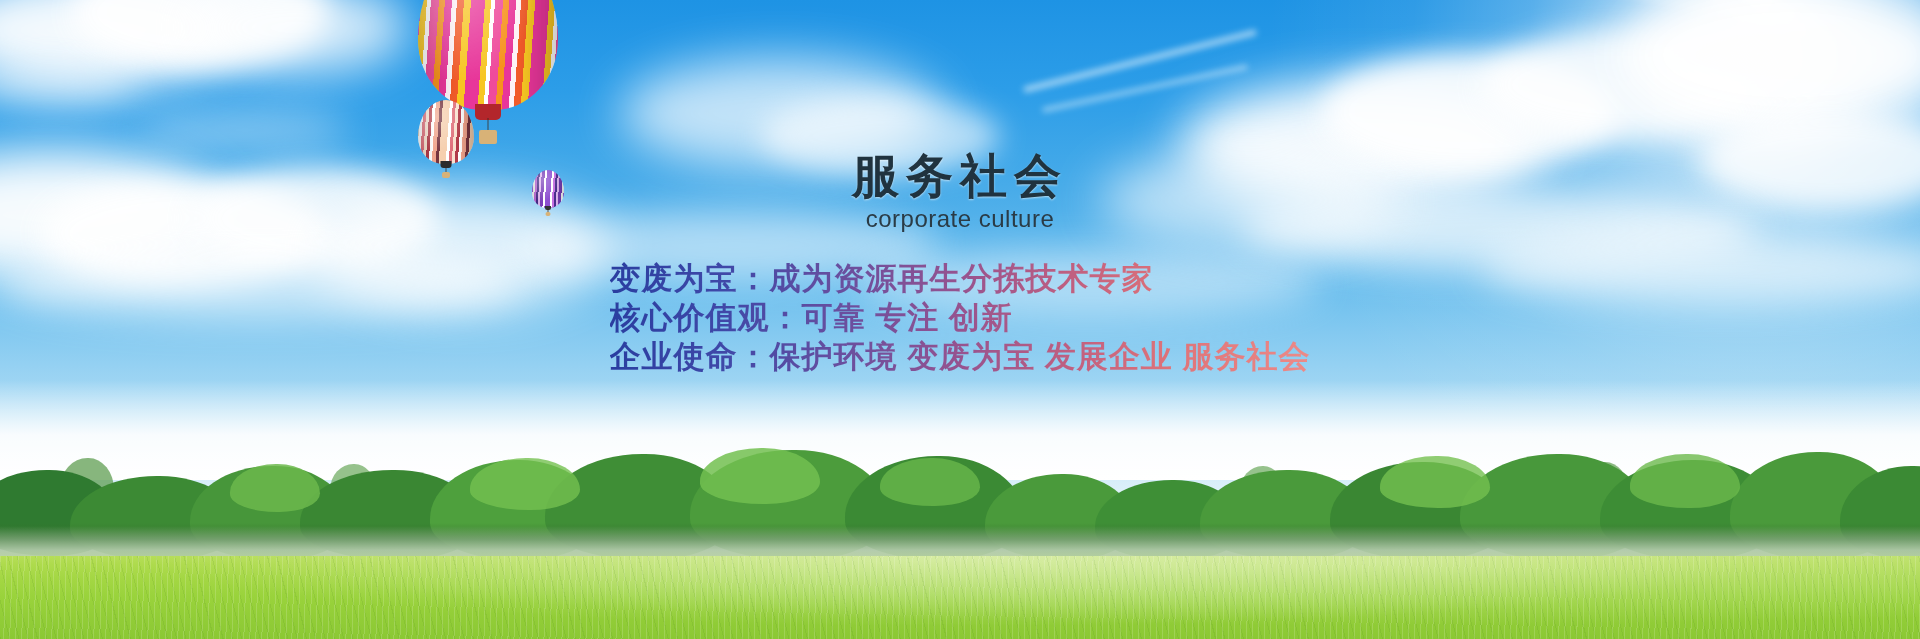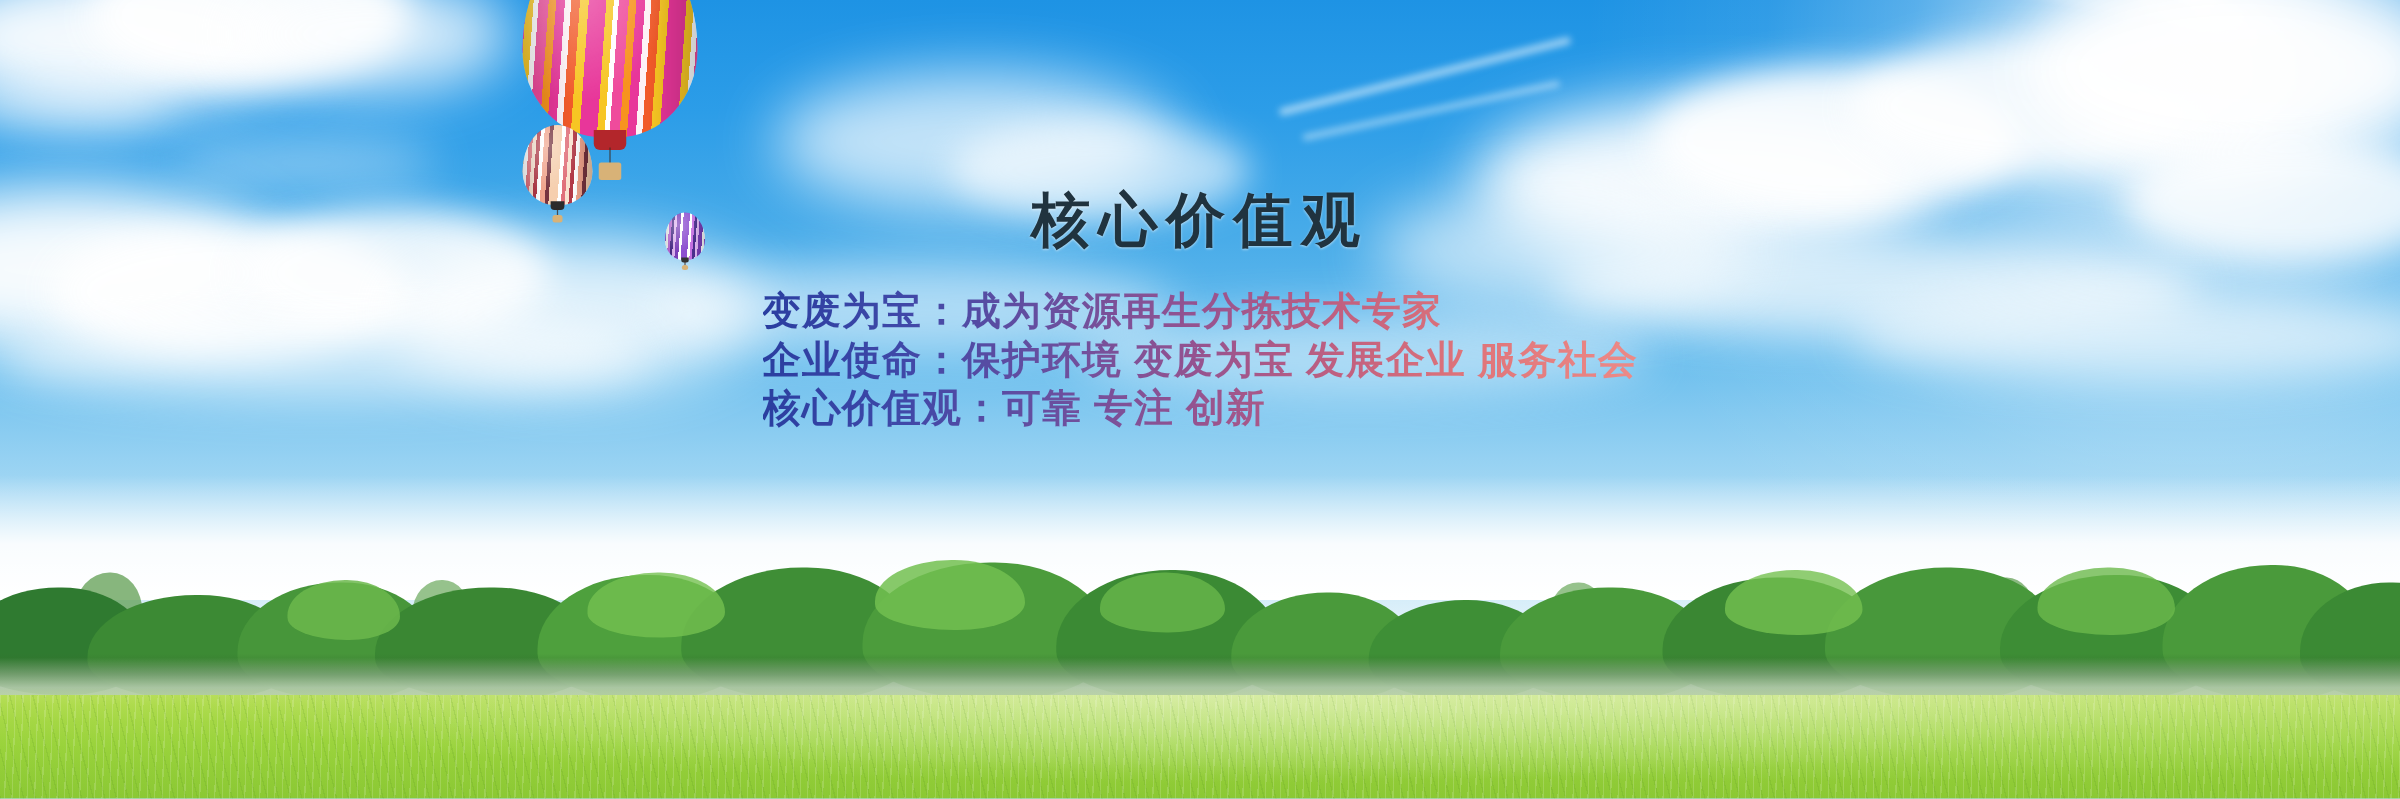--- a/index.html
+++ b/index.html
@@ -282,26 +282,27 @@
           #7a3fb8 10px, #7a3fb8 13px,
           #ffffff 13px, #ffffff 15px,
           #8d4fd0 15px, #8d4fd0 18px);">
     </div>
     <div class="neck" style="top:36px; width:6px; height:4px; border-radius:0 0 2px 2px; background:#333;"></div>
     <div class="cord" style="top:39px; height:4px;"></div>
     <div class="basket" style="top:42px; width:5px; height:4px;"></div>
   </div>
 
   <div class="copy">
-    <div class="title">核心价值观</div>
+    <div class="title">服务社会</div>
+    <div class="subtitle">corporate culture</div>
 
     <div class="slogans">
       <div class="slogan">变废为宝：成为资源再生分拣技术专家</div>
+      <div class="slogan">核心价值观：可靠 专注 创新</div>
       <div class="slogan">企业使命：保护环境 变废为宝 发展企业 服务社会</div>
-      <div class="slogan">核心价值观：可靠 专注 创新</div>
     </div>
   </div>
 
   <div class="haze" style="top:380px; height:100px;"></div>
 
   <div class="treeline" style="top:440px; height:125px;">
 
     <div class="tree" style="left:60px;  top:18px; width:54px; height:52px; background:#5f9e52; opacity:.75;"></div>
     <div class="tree" style="left:330px; top:24px; width:46px; height:44px; background:#6aa85b; opacity:.7;"></div>
     <div class="tree" style="left:640px; top:30px; width:40px; height:38px; background:#6aa85b; opacity:.65;"></div>

